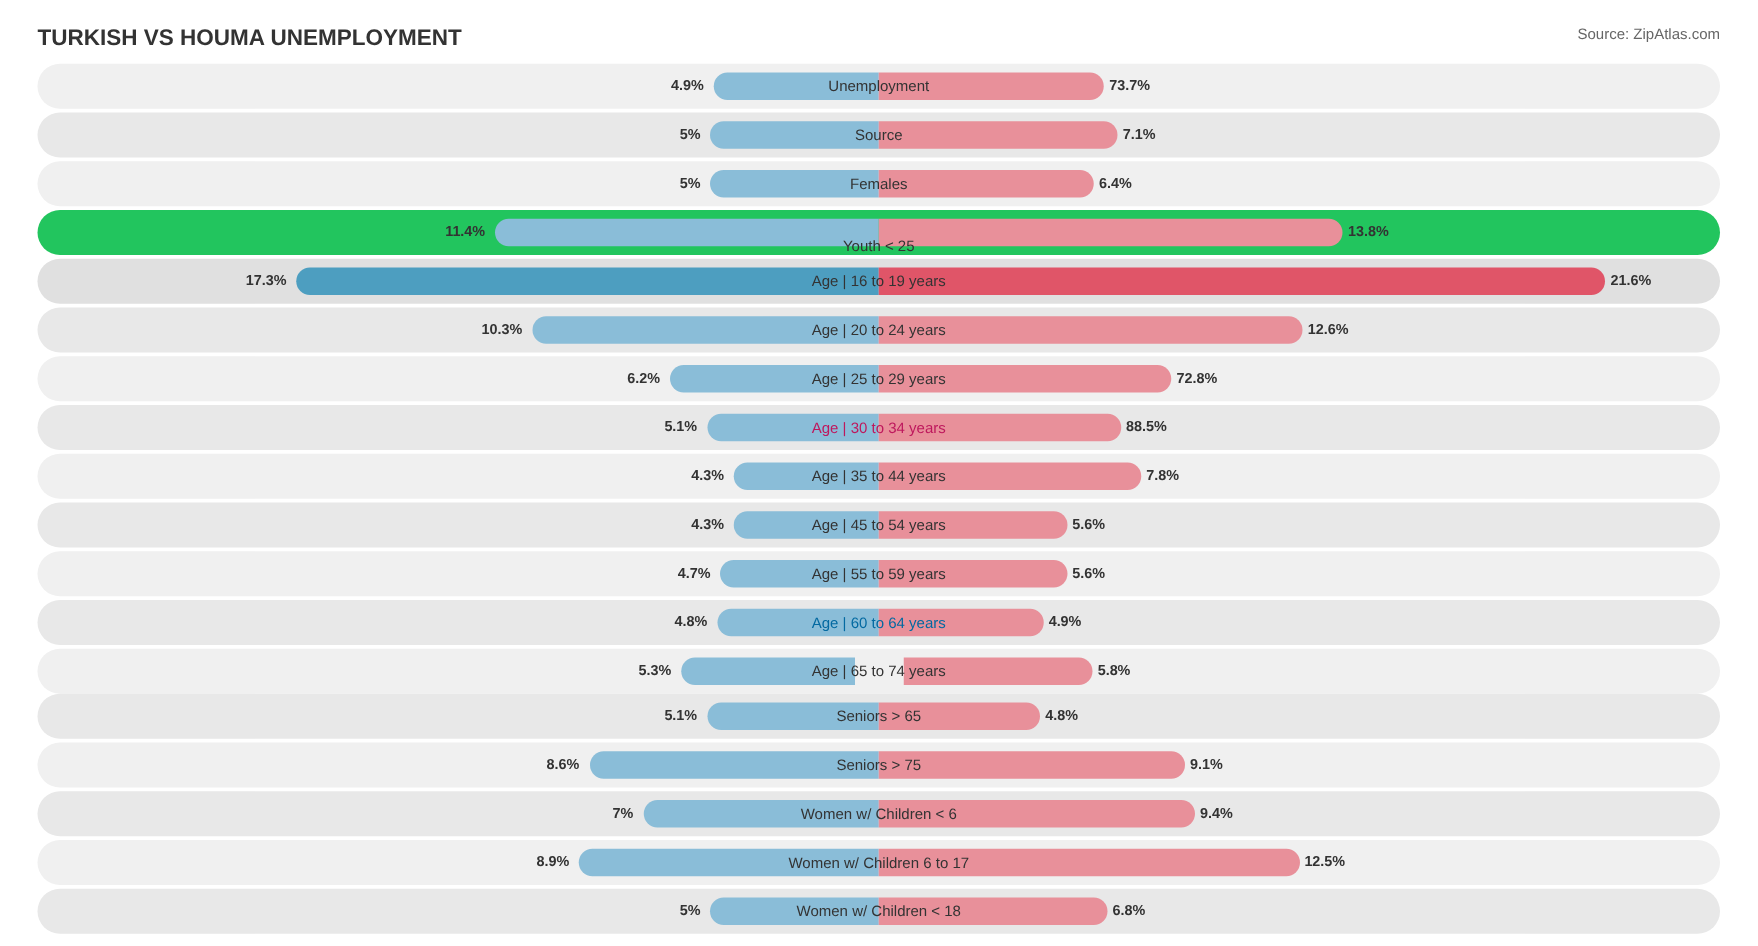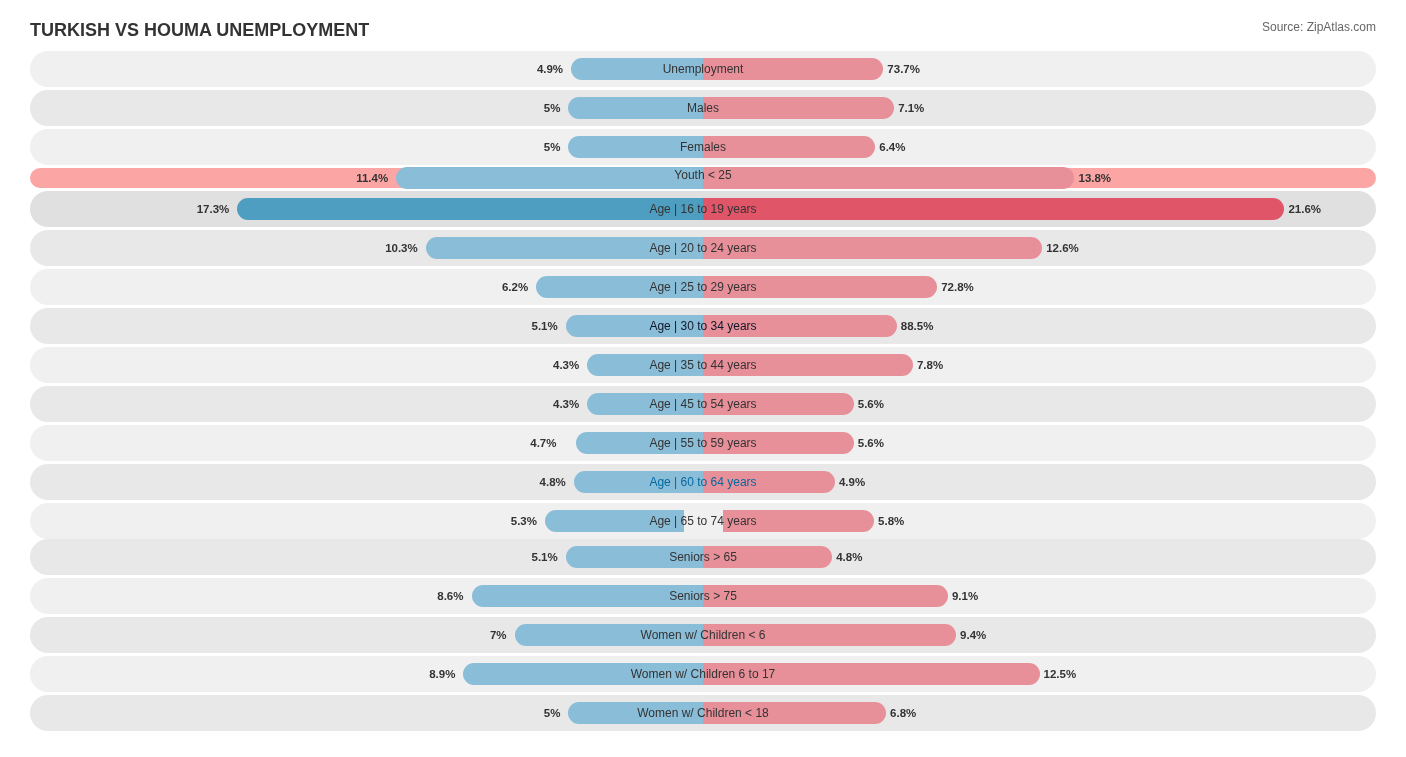--- a/index.html
+++ b/index.html
@@ -130,21 +130,21 @@
       position:absolute;
       left:50%;
       transform:translateX(-50%);
       font-size:12px;
       font-weight:500;
       color:#333;
       white-space:nowrap;
       z-index:15;
       pointer-events:none;
       background: transparent;
-    ">Males</div>
+    ">Source</div>
     <div style="width:50%; height:100%; position:relative; display:flex; align-items:center;">
       <div style="
         position:absolute;
         left:0;
         width:28.4%;
         height:22px;
         background:#e8909a;
         border-radius:0 11px 11px 0;
       "></div>
       <span style="
@@ -207,21 +207,21 @@
         left:25.6%;
         margin-left:4px;
         font-size:11.5px;
         font-weight:600;
         color:#333;
         white-space:nowrap;
         z-index:20;
       ">6.4%</span>
     </div>
   </div>
-      <div style="display: flex; align-items: flex-start; margin-bottom: 3px; height: 20px; background: #fca5a5; border-radius: 18px; position: relative; overflow: visible;">
+      <div style="display: flex; align-items: flex-end; margin-bottom: 3px; height: 36px; background: #22c55e; border-radius: 18px; position: relative; overflow: visible;">
     <div style="width:50%; height:100%; position:relative; display:flex; align-items:center; justify-content:flex-end;">
       <div style="
         position:absolute;
         right:0;
         width:45.6%;
         height:22px;
         background:#8abdd8;
         border-radius:11px 0 0 11px;
       "></div>
       <span style="
@@ -455,21 +455,21 @@
         white-space:nowrap;
         z-index:20;
       ">5.1%</span>
     </div>
     <div style="
       position:absolute;
       left:50%;
       transform:translateX(-50%);
       font-size:12px;
       font-weight:500;
-      color:#0f172a;
+      color:#be185d;
       white-space:nowrap;
       z-index:15;
       pointer-events:none;
       background: transparent;
     ">Age | 30 to 34 years</div>
     <div style="width:50%; height:100%; position:relative; display:flex; align-items:center;">
       <div style="
         position:absolute;
         left:0;
         width:28.800000000000004%;
@@ -605,21 +605,21 @@
         position:absolute;
         right:0;
         width:18.8%;
         height:22px;
         background:#8abdd8;
         border-radius:11px 0 0 11px;
       "></div>
       <span style="
         position:absolute;
         right:18.8%;
-        margin-right: 16px;
+        margin-right: 4px;
         transform: translateX(-4px);
         font-size:11.5px;
         font-weight:600;
         color:#333;
         white-space:nowrap;
         z-index:20;
       ">4.7%</span>
     </div>
     <div style="
       position:absolute;

